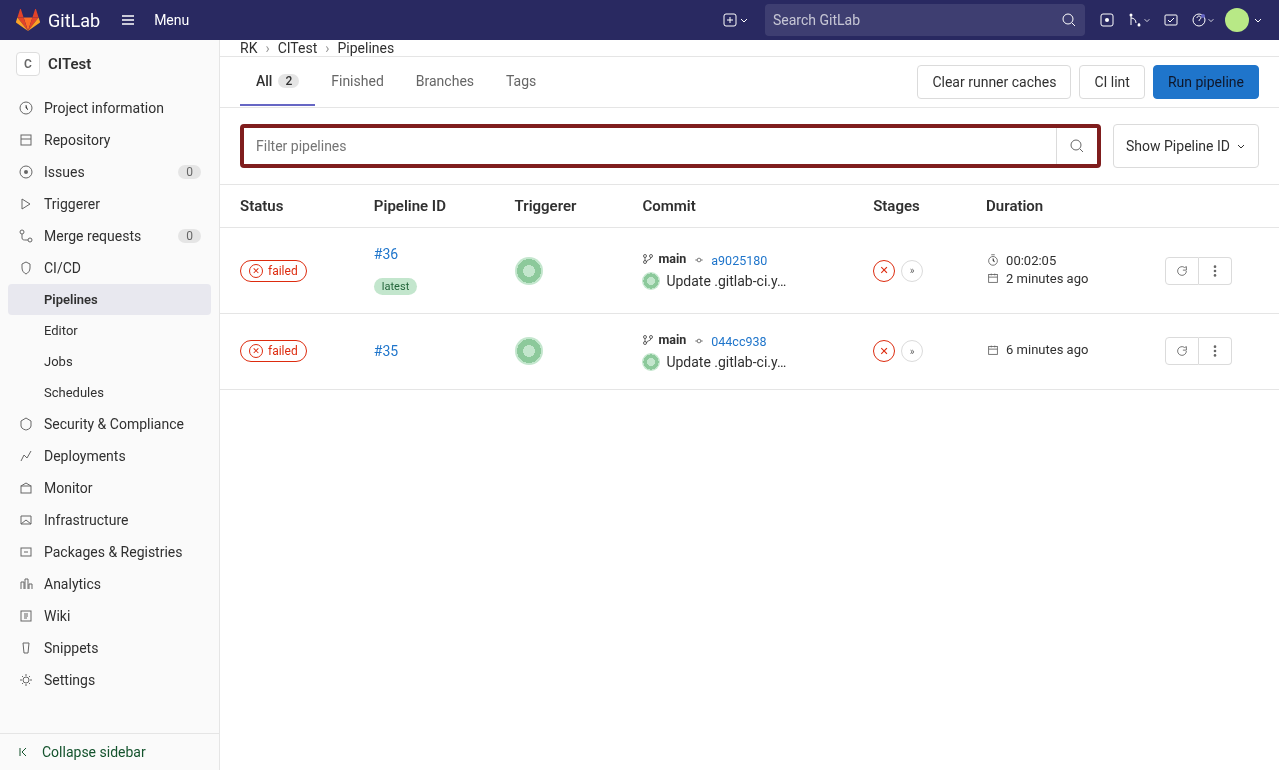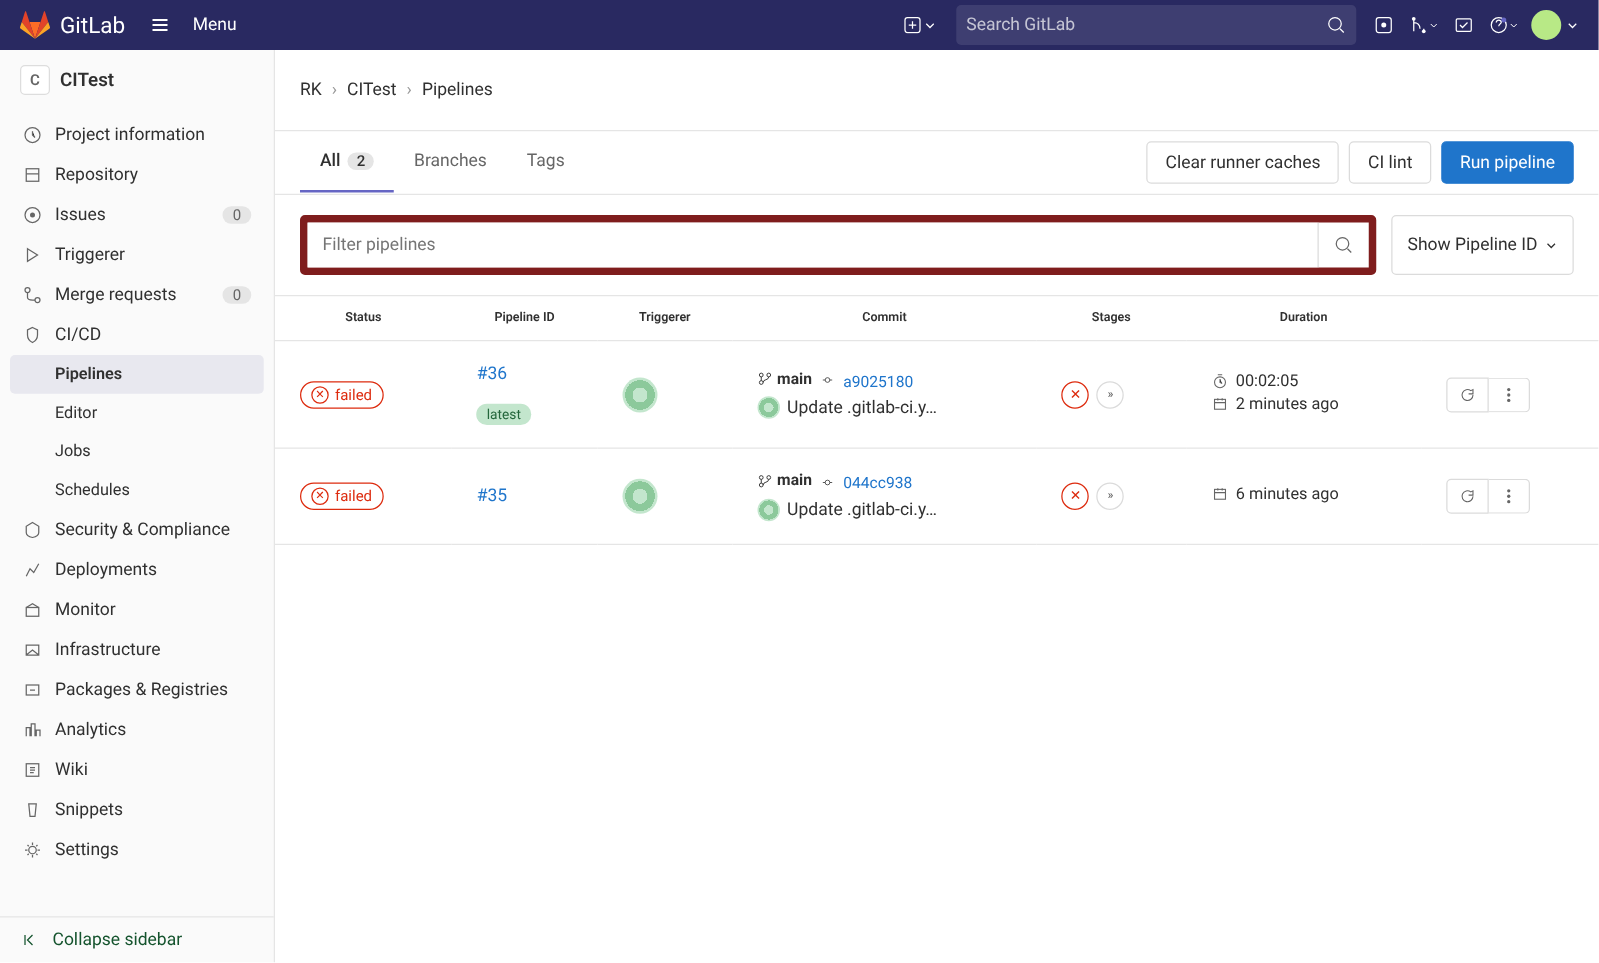--- a/index.html
+++ b/index.html
@@ -20,39 +20,39 @@
 .sidebar .project-header{display:flex;align-items:center;gap:8px;padding:12px 16px;font-weight:600;font-size:15px}
 .sidebar .project-header .avatar-sq{width:24px;height:24px;border-radius:4px;background:#fff;border:1px solid #ddd;display:flex;align-items:center;justify-content:center;font-size:12px;font-weight:600;color:#666}
 .sidebar .nav{flex:1;overflow:auto;padding:4px 8px}
 .sidebar .item{display:flex;align-items:center;gap:10px;padding:8px 10px;border-radius:4px;cursor:pointer;color:#303030}
 .sidebar .item.active{background:#e8e8ef;font-weight:600}
 .sidebar .item.sub{padding-left:36px;font-size:13px}
 .sidebar .item .badge{margin-left:auto;background:#e5e5e5;border-radius:10px;padding:0 8px;font-size:12px;color:#666}
 .sidebar .item svg,.sidebar .item .icon{width:16px;height:16px;flex-shrink:0;color:#666}
 .sidebar .collapse{border-top:1px solid #e5e5e5;padding:10px 16px;display:flex;align-items:center;gap:10px;cursor:pointer;color:#14532d}
 .main{flex:1;overflow:auto}
-.breadcrumb{padding:24px 20px;border-bottom:1px solid #e5e5e5;display:flex;align-items:flex-start;gap:8px;font-size:14px}
+.breadcrumb{padding:0 20px;border-bottom:1px solid #e5e5e5;display:flex;align-items:flex-start;gap:8px;font-size:14px}
 .breadcrumb a{color:#303030;cursor:pointer}
 .breadcrumb .sep{color:#999}
 .subhead{display:flex;align-items:center;padding:0 20px;border-bottom:1px solid #e5e5e5}
 .tabs{display:flex;height:48px}
 .tab{display:flex;align-items:center;padding:0 16px;gap:6px;cursor:pointer;border-bottom:2px solid transparent;color:#666}
 .tab.active{border-bottom-color:#6666c4;color:#303030;font-weight:500}
 .tab .count{background:#e5e5e5;border-radius:10px;padding:0 7px;font-size:12px}
 .subhead .spacer{flex:1}
 .btn{border:1px solid #dbdbdb;background:#fff;padding:8px 14px;border-radius:4px;cursor:pointer;font-size:14px;color:#303030}
-.btn.primary{background:#1f75cb;border-color:#1f75cb;color:#ffffff}
+.btn.primary{background:#1f75cb;border-color:#1f75cb;color:#0f172a}
 .subhead .actions{display:flex;gap:8px;align-items:center;padding:8px 0}
 .filterbar{padding:16px 20px;border-bottom:1px solid #e5e5e5;display:flex;gap:12px}
-.filterbar .search-wrap{flex:1;display:flex;border:6px solid #7f1d1d;border-radius:4px;overflow:hidden;background:#fff}
+.filterbar .search-wrap{flex:1;display:flex;border:4px solid #7f1d1d;border-radius:4px;overflow:hidden;background:#fff}
 .filterbar .search-wrap input{flex:1;border:none;padding:10px 12px;outline:none;font-size:14px}
 .filterbar .search-wrap .sbtn{border-left:1px solid #dbdbdb;padding:0 12px;display:flex;align-items:center;cursor:pointer;color:#666}
 .filterbar .dropdown{border:1px solid #dbdbdb;border-radius:4px;padding:8px 12px;display:flex;align-items:center;gap:6px;cursor:pointer;background:#fff}
 table{width:100%;border-collapse:collapse}
-th{text-align:center;padding:12px 20px;font-weight:600;font-size:10px;color:#303030;border-bottom:1px solid #e5e5e5}
+th{text-align:left;padding:12px 20px;font-weight:600;font-size:15px;color:#303030;border-bottom:1px solid #e5e5e5}
 td{padding:18px 20px;border-bottom:1px solid #e5e5e5;vertical-align:middle}
 .status-badge{display:inline-flex;align-items:center;gap:5px;border:1px solid #dd2b0e;color:#dd2b0e;padding:3px 8px;border-radius:12px;font-size:12px;background:#fff}
 .status-badge .dot{width:14px;height:14px;border-radius:50%;border:1px solid #dd2b0e;display:flex;align-items:center;justify-content:center;font-size:9px}
 .pipe-id{color:#1f75cb;cursor:pointer}
 .latest-badge{display:inline-block;background:#c3e6cd;color:#24663b;padding:2px 8px;border-radius:10px;font-size:11px;margin-top:16px}
 .avatar-sm{width:28px;height:28px;border-radius:50%;background:radial-gradient(circle,#c3e6cd 30%,#8cc99b 30% 60%,#c3e6cd 60%)}
 .commit-cell{font-family:monospace;font-size:12.5px}
 .commit-cell .branch{display:inline-flex;align-items:center;gap:4px;color:#303030}
 .commit-cell .hash{color:#1f75cb;cursor:pointer}
 .commit-cell .msg{font-family:-apple-system,sans-serif;font-size:14px;margin-top:4px;display:flex;align-items:center;gap:6px}
@@ -283,20 +283,23 @@
       <a>Pipelines</a>
     </div>
 
     <div class="subhead">
       <div class="tabs">
         <div class="tab active">
           <span>All</span>
           <span class="count">2</span>
         </div>
         <div class="tab">
+            <span>Finished</span>
+          </div>
+        <div class="tab">
             <span>Branches</span>
           </div>
         <div class="tab">
             <span>Tags</span>
           </div>
       </div>
       <div class="spacer"></div>
       <div class="actions">
         <button class="btn">Clear runner caches</button>
         <button class="btn">CI lint</button>

